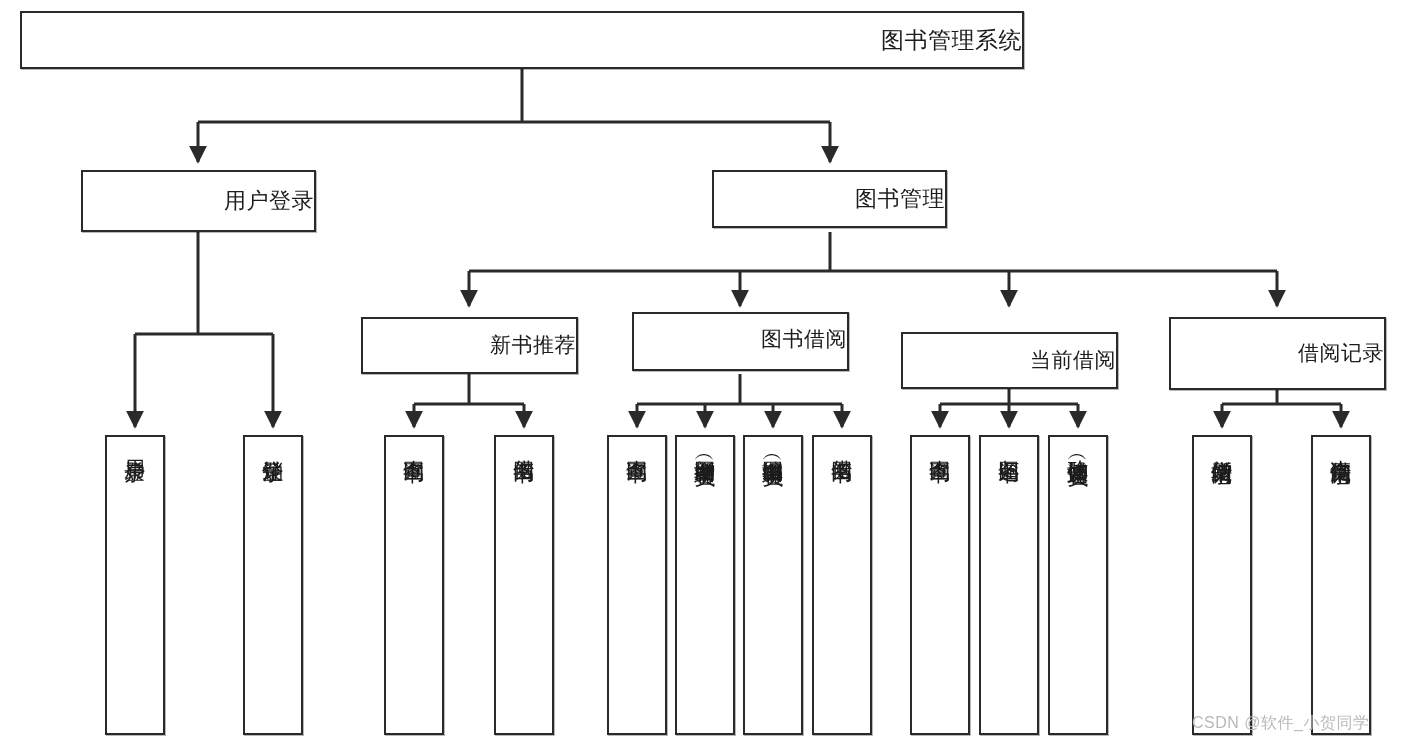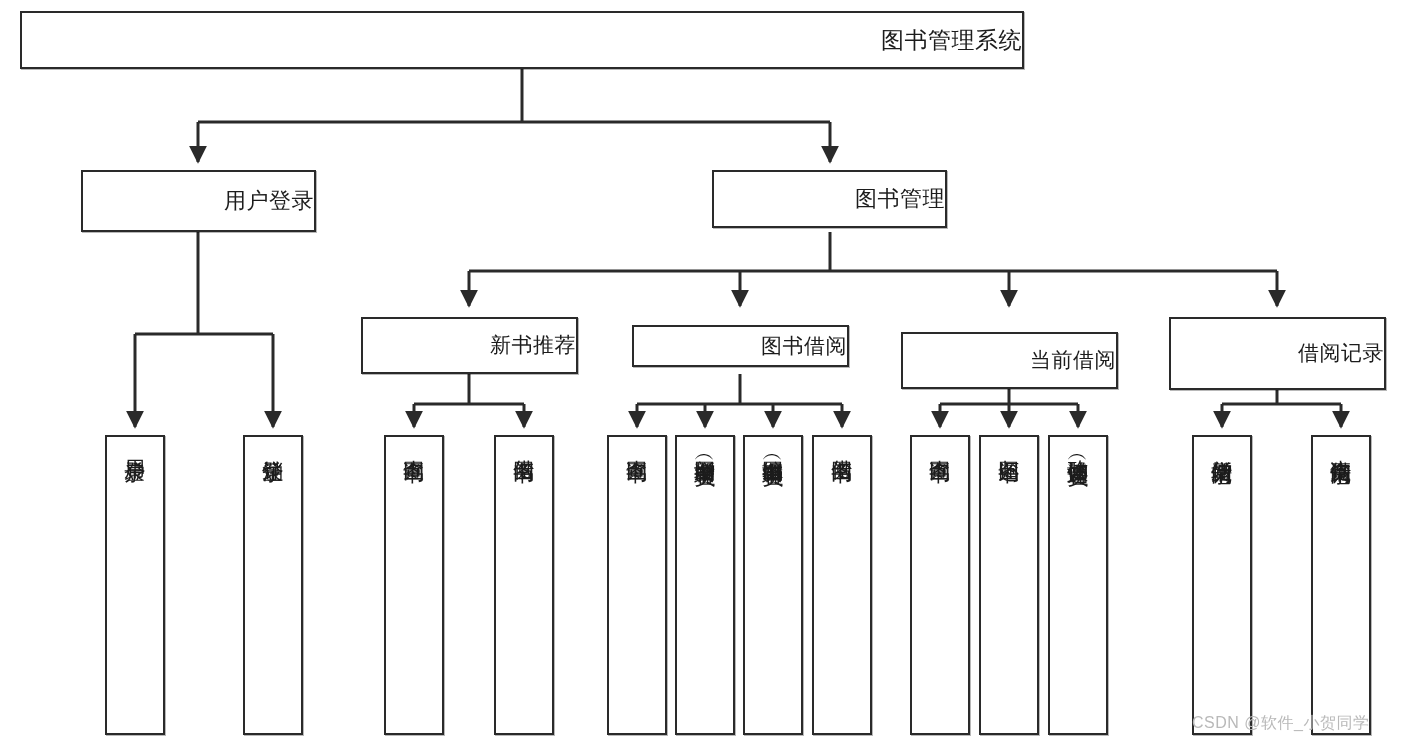--- a/index.html
+++ b/index.html
@@ -118,21 +118,21 @@
   <div class="node-box level1" style="left:81px;top:170px;width:235px;height:62px;">
     <span class="node-label">用户登录</span>
   </div>
   <div class="node-box level1" style="left:712px;top:170px;width:235px;height:58px;">
     <span class="node-label">图书管理</span>
   </div>
 
   <div class="node-box level2" style="left:361px;top:317px;width:217px;height:57px;">
     <span class="node-label">新书推荐</span>
   </div>
-  <div class="node-box level2" style="left:632px;top:325px;width:217px;height:42px;">
+  <div class="node-box level2" style="left:632px;top:312px;width:217px;height:59px;font-family:Liberation Mono, monospace;">
     <span class="node-label">图书借阅</span>
   </div>
   <div class="node-box level2" style="left:901px;top:332px;width:217px;height:57px;">
     <span class="node-label">当前借阅</span>
   </div>
   <div class="node-box level2" style="left:1169px;top:317px;width:217px;height:73px;">
     <span class="node-label">借阅记录</span>
   </div>
 
   <div class="node-box leaf" style="left:105px;top:435px;width:60px;height:300px;">

